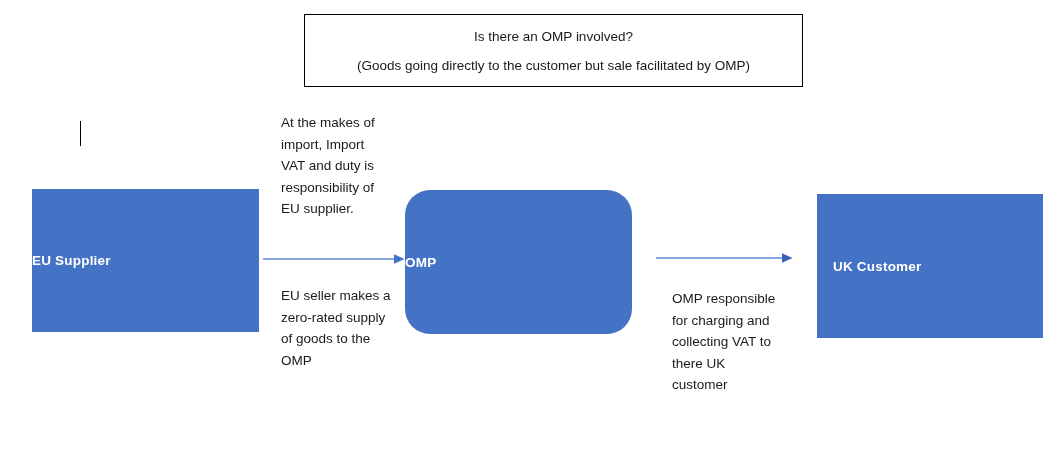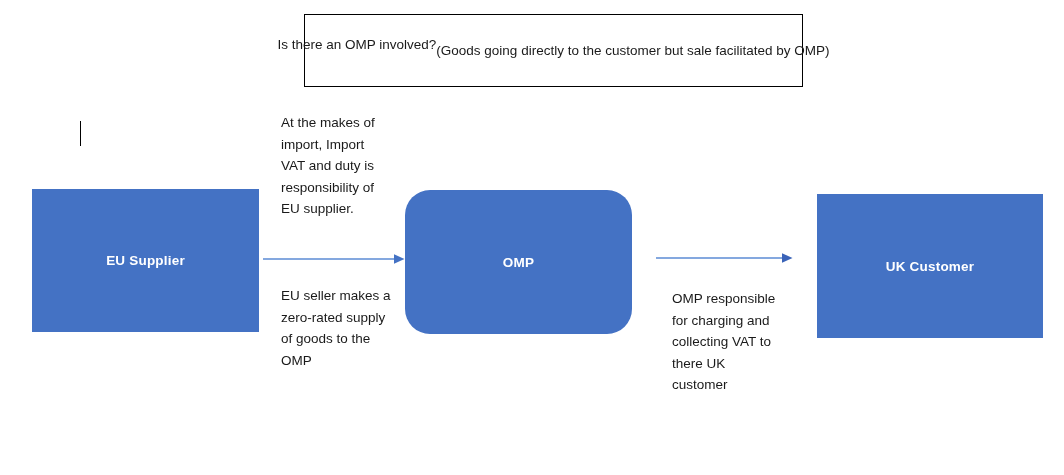--- a/index.html
+++ b/index.html
@@ -24,52 +24,51 @@
   .header-box {
     position: absolute;
     left: 304px;
     top: 14px;
     width: 499px;
     height: 73px;
     border: 1.3px solid #000000;
     box-sizing: border-box;
     background: #ffffff;
     display: flex;
-    flex-direction: row;
+    flex-direction: column;
     align-items: center;
     justify-content: center;
   }
   .header-line {
     font-size: 13.5px;
     line-height: 17px;
     color: #1a1a1a;
     text-align: center;
     white-space: nowrap;
   }
   .header-line.first { margin-bottom: 12px; }
 
   
   .proc-box {
     position: absolute;
     background: #4472C4;
     display: flex;
     align-items: center;
-    justify-content: center;
     box-sizing: border-box;
   }
   .proc-label {
     color: #ffffff;
     font-size: 13.5px;
     font-weight: bold;
     letter-spacing: 0.2px;
     text-align: center;
   }
   #box-eu-supplier { left: 32px;  top: 189px; width: 227px; height: 143px; }
   #box-omp         { left: 405px; top: 190px; width: 227px; height: 144px; border-radius: 25px; }
-  #box-uk-customer { left: 817px; top: 194px; width: 226px; height: 144px; }
+  #box-uk-customer { left: 817px; top: 194px; width: 226px; height: 144px; padding-left: 16px; }
 
   
   .arrow {
     position: absolute;
     height: 16px;
   }
   #arrow-supplier-omp { left: 263px; top: 251px; width: 142px; }
   #arrow-omp-customer { left: 656px; top: 250px; width: 137px; }
 
   

